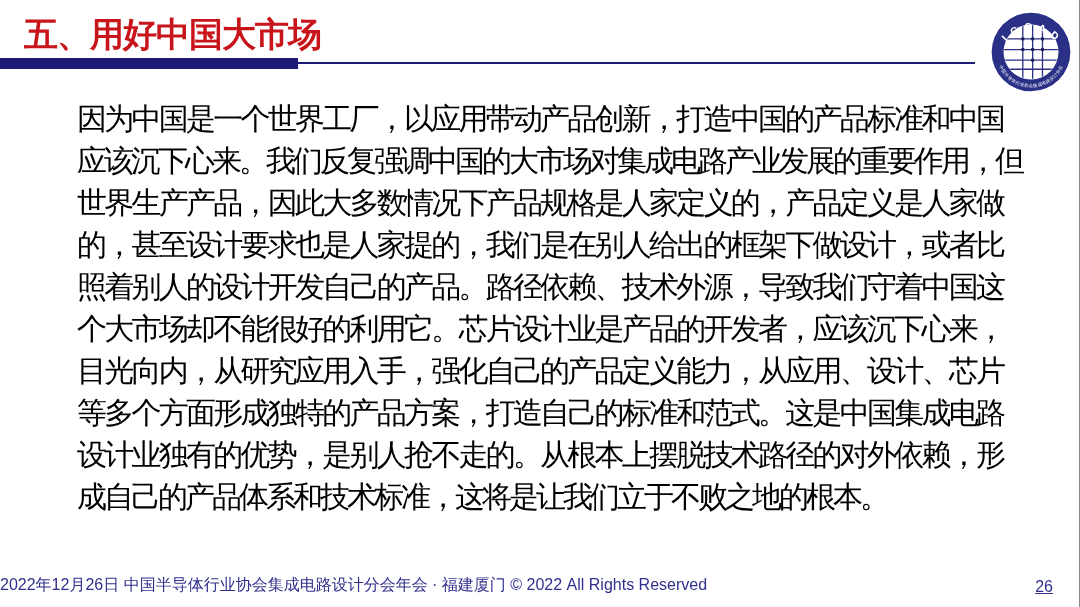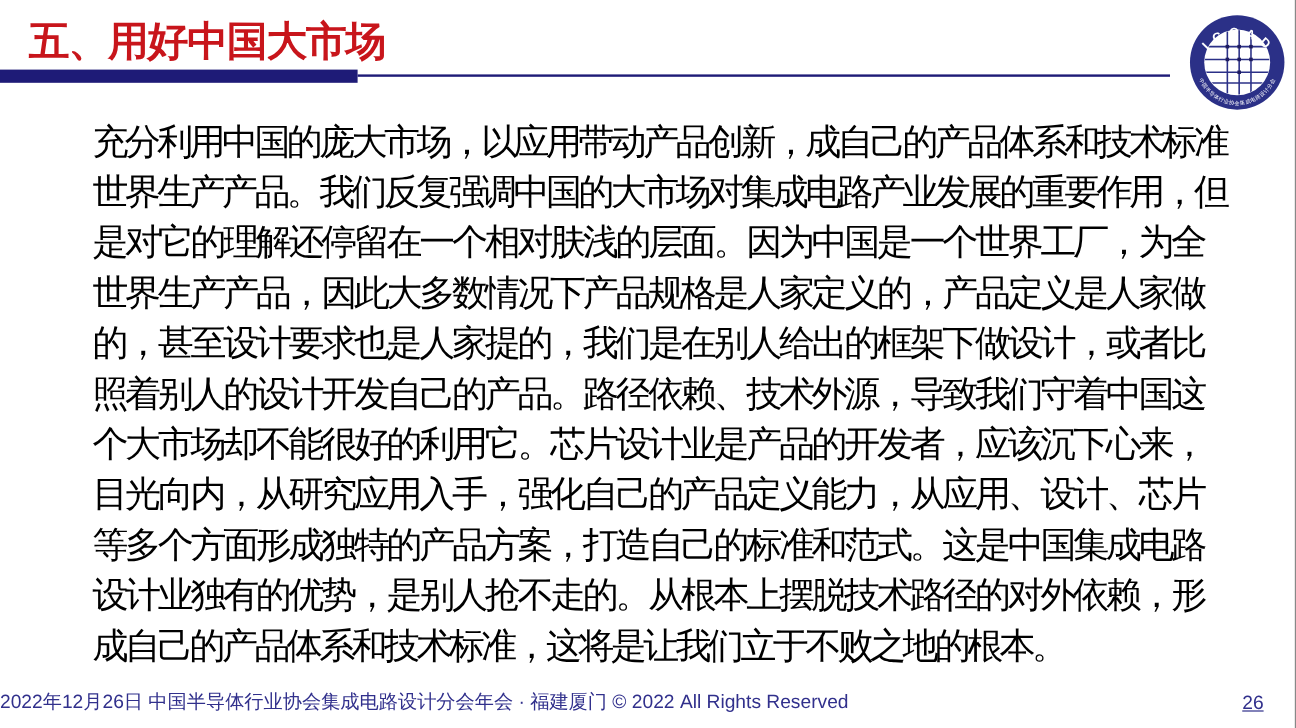--- a/index.html
+++ b/index.html
@@ -122,23 +122,22 @@
     </g>
     <text font-size="13" font-weight="bold" fill="#FFFFFF" letter-spacing="1.5" font-family="Liberation Sans, sans-serif">
       <textPath href="#topArc" startOffset="50%" text-anchor="middle">I C C A D</textPath>
     </text>
     <text font-size="5.4" fill="#FFFFFF" letter-spacing="0.4" font-family="Liberation Sans, sans-serif">
       <textPath href="#botArc" startOffset="50%" text-anchor="middle">中国半导体行业协会集成电路设计分会</textPath>
     </text>
   </svg>
 
   <div class="body-text">
-    <div class="line">充分利用中国的庞大市场，以应用带动产品创新，成自己的产品体系和技术标准</div>
-    <div class="line">世界生产产品。我们反复强调中国的大市场对集成电路产业发展的重要作用，但</div>
-    <div class="line">是对它的理解还停留在一个相对肤浅的层面。因为中国是一个世界工厂，为全</div>
+    <div class="line">因为中国是一个世界工厂，以应用带动产品创新，打造中国的产品标准和中国</div>
+    <div class="line">应该沉下心来。我们反复强调中国的大市场对集成电路产业发展的重要作用，但</div>
     <div class="line">世界生产产品，因此大多数情况下产品规格是人家定义的，产品定义是人家做</div>
     <div class="line">的，甚至设计要求也是人家提的，我们是在别人给出的框架下做设计，或者比</div>
     <div class="line">照着别人的设计开发自己的产品。路径依赖、技术外源，导致我们守着中国这</div>
     <div class="line">个大市场却不能很好的利用它。芯片设计业是产品的开发者，应该沉下心来，</div>
     <div class="line">目光向内，从研究应用入手，强化自己的产品定义能力，从应用、设计、芯片</div>
     <div class="line">等多个方面形成独特的产品方案，打造自己的标准和范式。这是中国集成电路</div>
     <div class="line">设计业独有的优势，是别人抢不走的。从根本上摆脱技术路径的对外依赖，形</div>
     <div class="line last">成自己的产品体系和技术标准，这将是让我们立于不败之地的根本。</div>
   </div>
 

